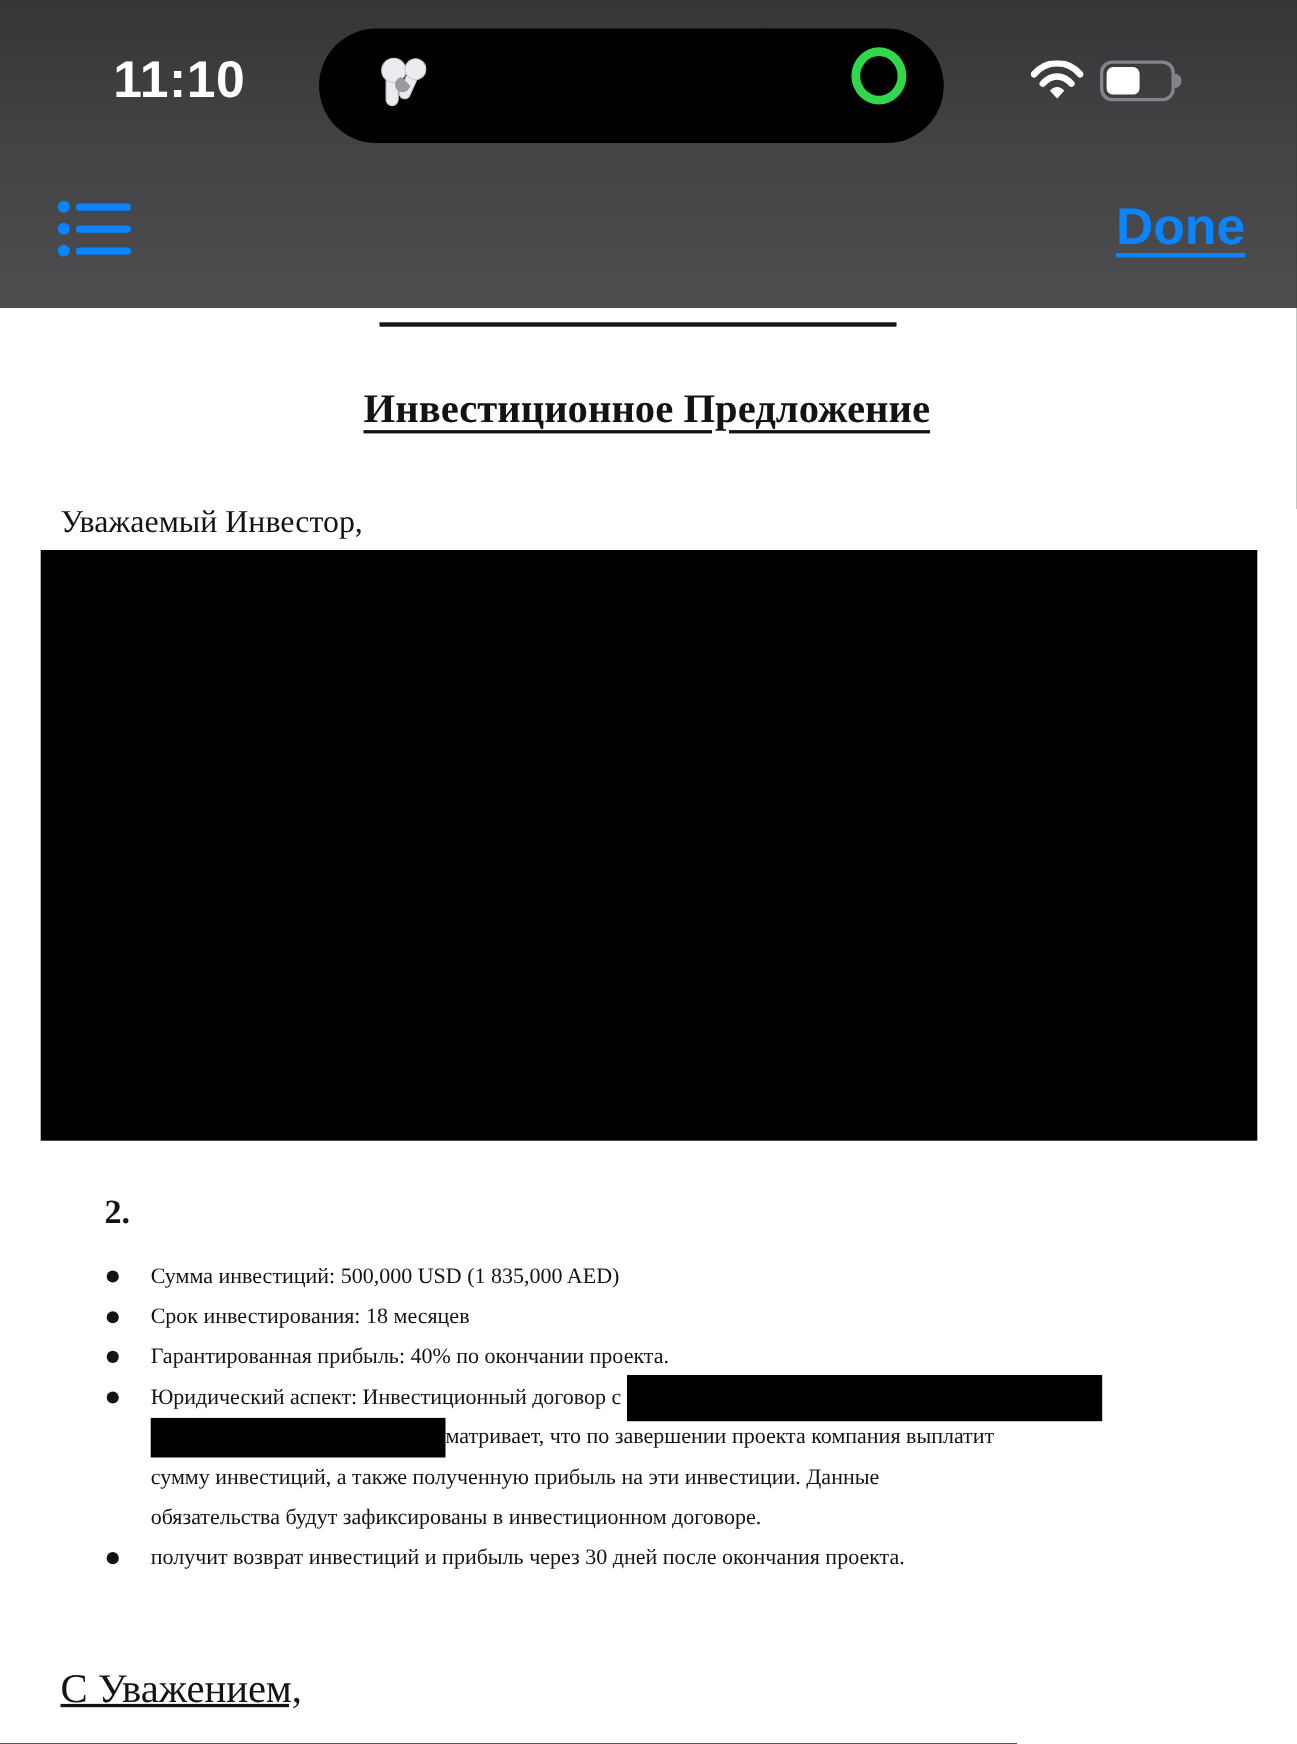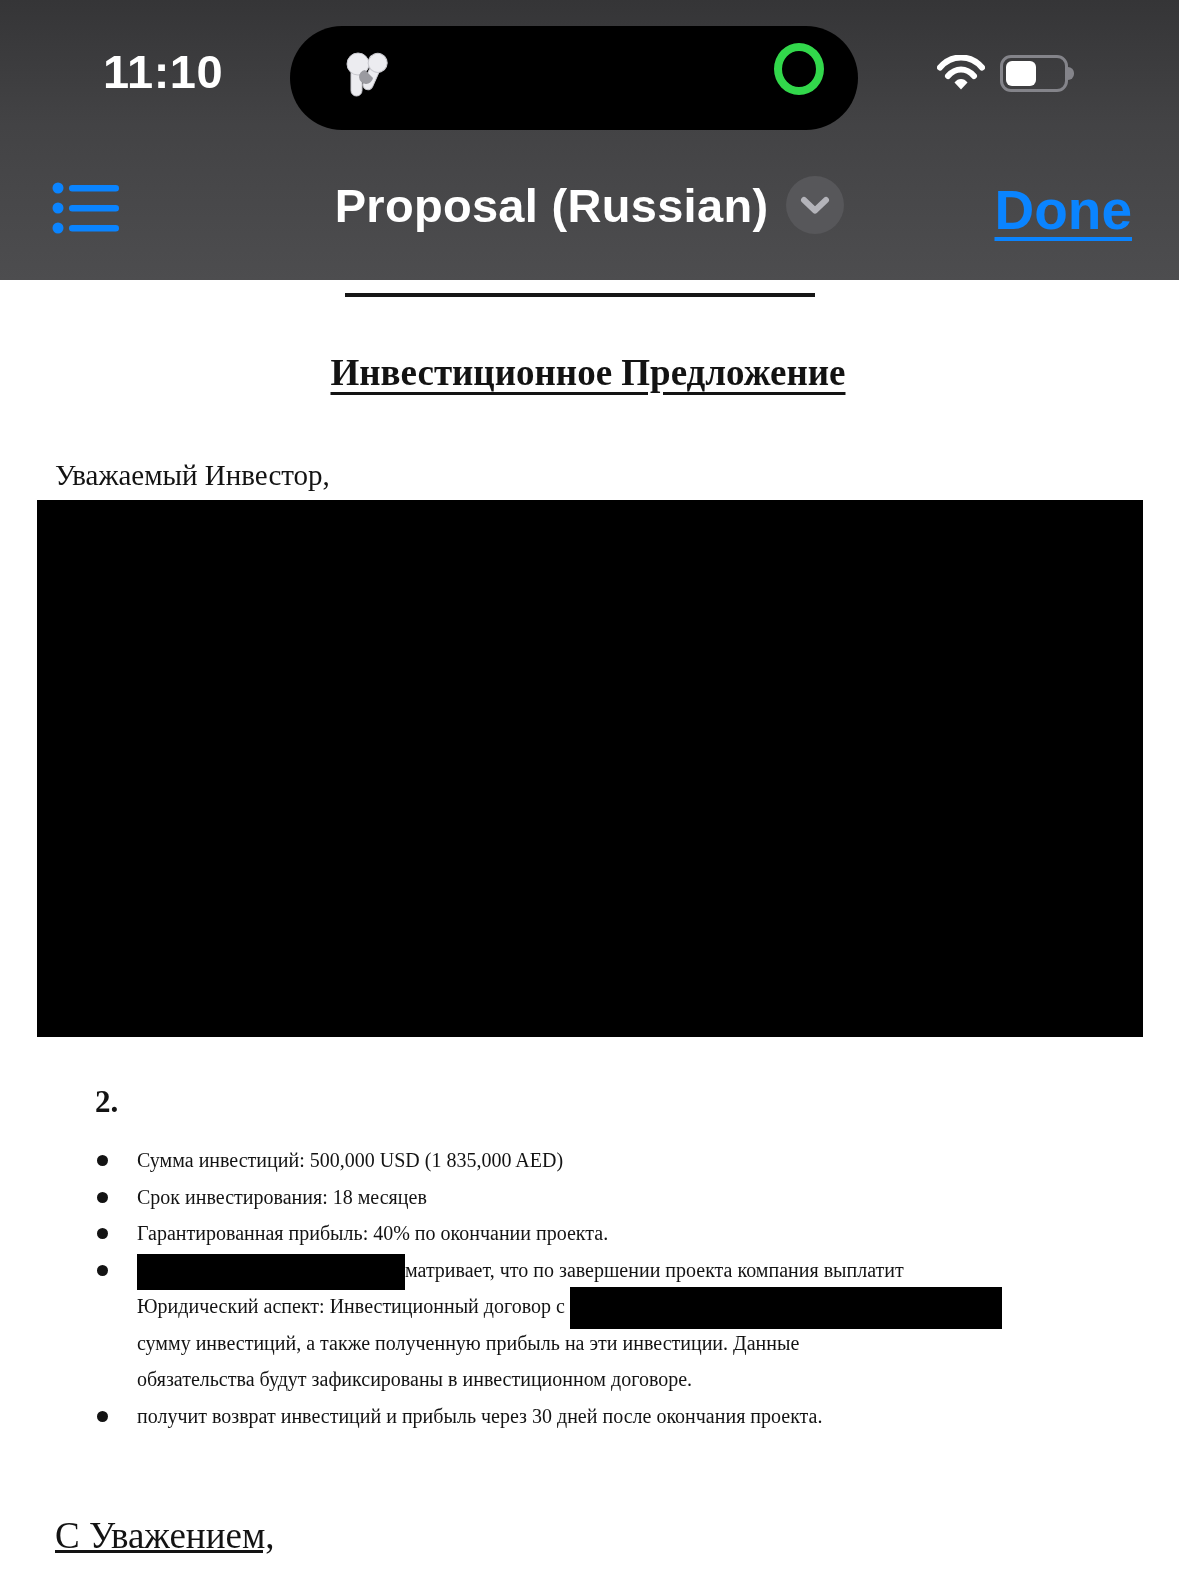--- a/index.html
+++ b/index.html
@@ -43,21 +43,21 @@
     position:absolute; left:0; right:0; top:28px; height:64px;
     display:flex; justify-content:center; align-items:center; gap:18px;
   }
   .navtitle { font-size:47px; font-weight:600; color:#fff; letter-spacing:.3px; }
   .chevbtn {
     width:58px; height:58px; border-radius:50%; border:none; cursor:pointer;
     background:#57575a; display:flex; align-items:center; justify-content:center;
   }
   .donebtn {
     position:absolute; right:47px; top:33px; background:none; border:none; cursor:pointer;
-    font-size:55px; font-weight:600; color:#0a84ff; font-family:"Liberation Sans",sans-serif;
+    font-size:47px; font-weight:600; color:#0a84ff; font-family:"Liberation Sans",sans-serif;
     text-decoration:underline; text-decoration-thickness:3.5px; text-underline-offset:8px;margin-left:16px;
   }
   
   .doc {
     position:absolute; top:280px; left:0; width:1179px; bottom:0; background:#fff;
     color:#131313; font-family:"Liberation Serif","DejaVu Serif",serif;
   }
   .hrline { margin:13px 0 0 345px; width:470px; height:4px; background:#161616; }
   .doctitle {
     margin:54px 18px 0 0; text-align:center;
@@ -123,28 +123,20 @@
             <circle cx="6" cy="6" r="5.5"></circle>
               <rect x="17" y="3" width="50" height="6.5" rx="3.2"></rect>
             <circle cx="6" cy="26" r="5.5"></circle>
               <rect x="17" y="23" width="50" height="6.5" rx="3.2"></rect>
             <circle cx="6" cy="46" r="5.5"></circle>
               <rect x="17" y="43" width="50" height="6.5" rx="3.2"></rect>
           </g>
         </svg>
       </button>
 
-      <div class="titlewrap">
-        <span class="navtitle">Proposal (Russian)</span>
-        <button class="chevbtn" aria-label="menu">
-          <svg viewBox="0 0 56 56" width="56" height="56">
-            <path d="M17 23 L28 33.5 L39 23" fill="none" stroke="#b4b4ba" stroke-width="6" stroke-linecap="round" stroke-linejoin="round"></path>
-          </svg>
-        </button>
-      </div>
 
       <button class="donebtn">Done</button>
     </div>
   </header>
 
   <main class="doc">
     <div class="hrline"></div>
     <h1 class="doctitle">Инвестиционное Предложение</h1>
     <p class="salutation">Уважаемый Инвестор,</p>
     <div class="bigredact"></div>
@@ -159,22 +151,22 @@
         <div class="bullet-item">
           <span class="bullet-marker"></span>
           <div class="bullet-line"><span>Срок инвестирования: 18 месяцев</span></div>
         </div>
         <div class="bullet-item">
           <span class="bullet-marker"></span>
           <div class="bullet-line"><span>Гарантированная прибыль: 40% по окончании проекта.</span></div>
         </div>
         <div class="bullet-item">
           <span class="bullet-marker"></span>
+          <div class="bullet-line"><span>Юридический аспект: Инвестиционный договор с </span><span class="redact-bar" style="width: 432px; height: 42px; margin: -11px 0px;"></span></div>
           <div class="bullet-line"><span class="redact-bar" style="width: 268px; height: 36px; margin: -8px 0px;"></span><span>матривает, что по завершении проекта компания выплатит</span></div>
-          <div class="bullet-line"><span>Юридический аспект: Инвестиционный договор с </span><span class="redact-bar" style="width: 432px; height: 42px; margin: -11px 0px;"></span></div>
           <div class="bullet-line"><span>сумму инвестиций, а также полученную прибыль на эти инвестиции. Данные</span></div>
           <div class="bullet-line"><span>обязательства будут зафиксированы в инвестиционном договоре.</span></div>
         </div>
         <div class="bullet-item">
           <span class="bullet-marker"></span>
           <div class="bullet-line"><span>получит возврат инвестиций и прибыль через 30 дней после окончания проекта.</span></div>
         </div>
       </div>
     <p class="closing">С Уважением,</p>
   </main>

